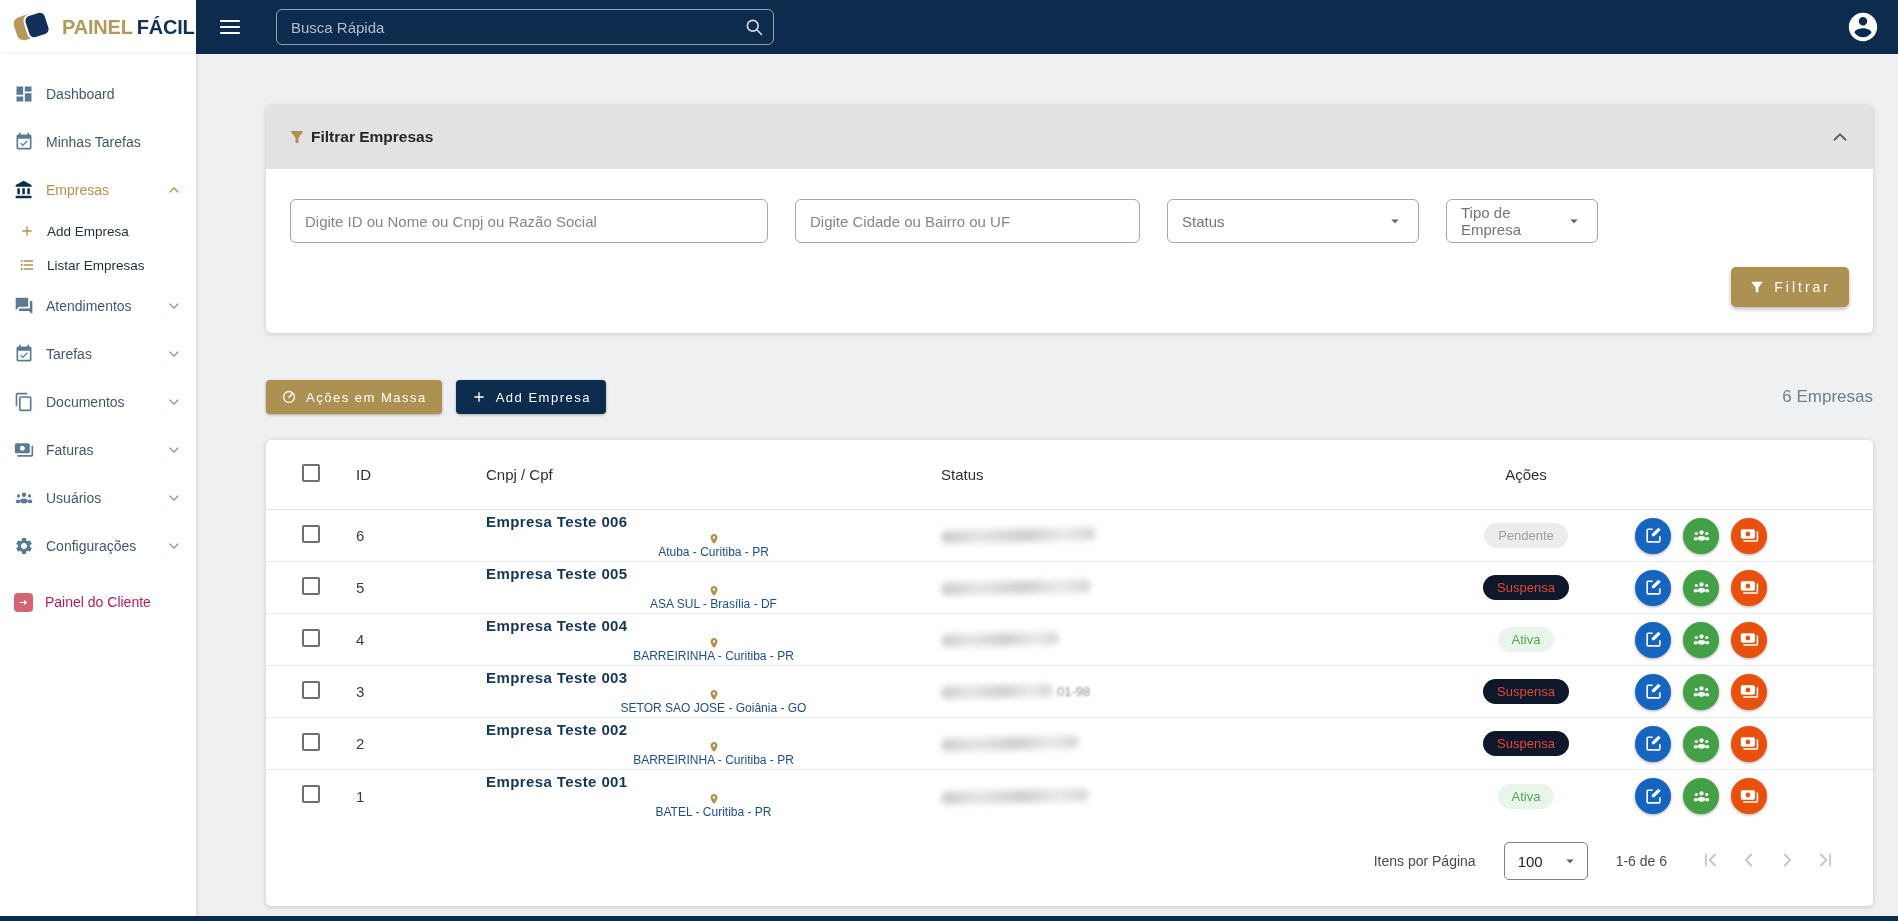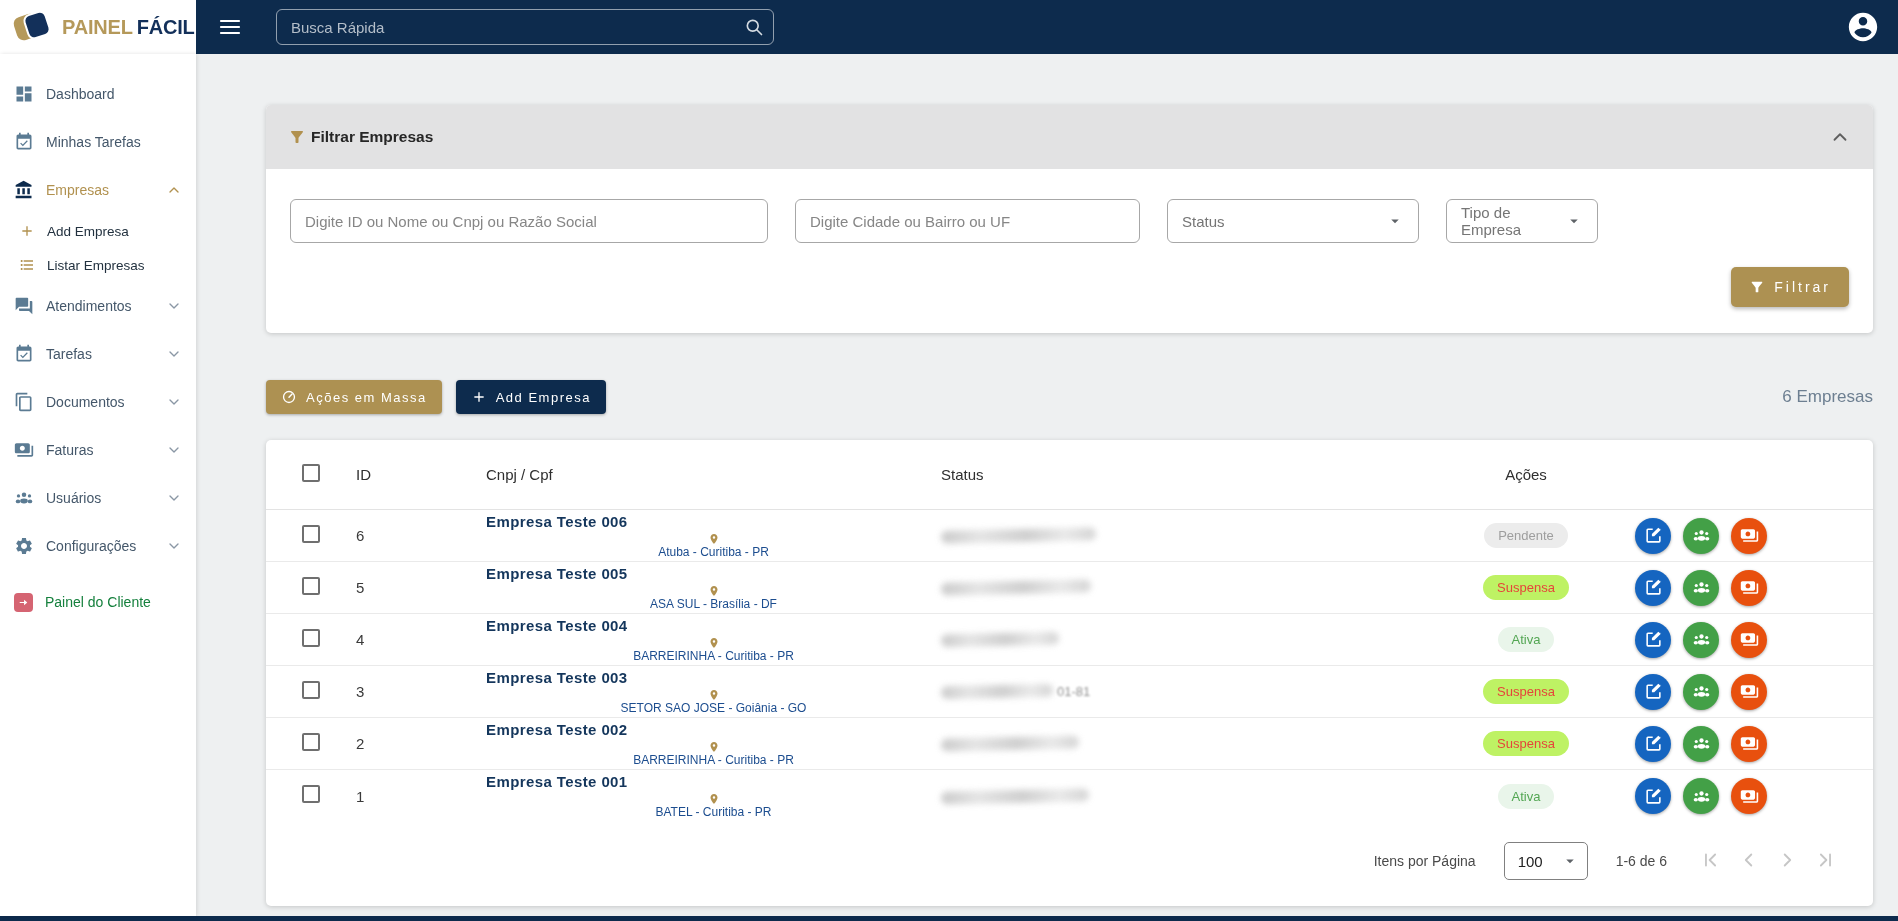--- a/index.html
+++ b/index.html
@@ -39,21 +39,21 @@
   .side-item .mi { width:20px; height:20px; color:#5b7b93; flex:none; }
   .side-item .lbl { font-size:14px; color:#44576a; }
   .side-item .chev { margin-left:auto; width:16px; height:16px; color:#8a97a5; }
   .side-item.active .lbl { color:#b1914f; }
   .side-item.active .mi { color:#0d2b4d; }
   .side-item.active .chev { color:#b1914f; }
   .side-child { display:flex; align-items:center; gap:12px; height:34px; padding:0 14px 0 19px; cursor:pointer; }
   .side-child .mi { width:16px; height:16px; color:#b1914f; flex:none; }
   .side-child .lbl { font-size:13.5px; color:#22313f; }
   .side-item.danger { margin-top:8px; }
-  .side-item.danger .lbl { color:#15803d; }
+  .side-item.danger .lbl { color:#be185d; }
   .exit-badge { width:19px; height:19px; border-radius:4px; background:#d56472; display:flex; align-items:center; justify-content:center; flex:none; }
   .exit-badge svg { width:13px; height:13px; color:#fff; }
 
   
   .main { margin-left:196px; padding:51px 25px 0 70px; }
 
   .filter-card { background:#fff; border-radius:5px; box-shadow:0 1px 5px rgba(0,0,0,.18); }
   .filter-head { background:#e2e2e3; border-radius:5px 5px 0 0; height:64px; display:flex; align-items:center; padding:0 22px; }
   .filter-head .fic { width:18px; height:18px; color:#b1914f; margin-right:5px; }
   .filter-title { font-size:15.5px; font-weight:bold; color:#262626; }
@@ -103,21 +103,21 @@
   .cnpj-cell { display:flex; align-items:center; gap:4px; }
   .smudge { height:13px; border-radius:7px; opacity:.75; filter:blur(3px); transform:rotate(-1.3deg);
             background:linear-gradient(90deg,#b9b9b9,#dcdcdc 25%,#bfbfbf 55%,#e2e2e2 80%,#c6c6c6); }
   .tbody .trow:nth-child(1) .smudge{width:155px} .tbody .trow:nth-child(2) .smudge{width:150px}
   .tbody .trow:nth-child(3) .smudge{width:118px} .tbody .trow:nth-child(4) .smudge{width:112px}
   .tbody .trow:nth-child(5) .smudge{width:138px} .tbody .trow:nth-child(6) .smudge{width:148px}
   .cnpj-tail { font-size:13px; color:#8f8f8f; filter:blur(.8px); }
   .status-cell { display:flex; justify-content:center; }
   .pill { padding:5px 14px; border-radius:13px; font-size:13px; white-space:nowrap; }
   .pill.pending { background:#ececec; color:#9e9e9e; }
-  .pill.suspended { background:#bef264; color:#e5453a; }
+  .pill.suspended { background:#0f172a; color:#e5453a; }
   .pill.active { background:#e9f5ea; color:#53a653; }
   .actions-cell { display:flex; justify-content:center; gap:12px; }
   .act { width:36px; height:36px; border-radius:50%; border:none; display:flex; align-items:center; justify-content:center;
          color:#fff; cursor:pointer; box-shadow:0 1px 3px rgba(0,0,0,.35); }
   .act svg { width:19px; height:19px; }
   .act.blue { background:#1565c0; } .act.green { background:#43a047; } .act.orange { background:#e8500e; }
 
   .pagination { display:flex; align-items:center; justify-content:flex-end; gap:28px; padding:20px 32px 26px; color:#4a4a4a; font-size:14px; }
   .pg-select { display:flex; align-items:center; justify-content:space-between; width:84px; height:38px;
                border:1px solid #808080; border-radius:5px; padding:0 8px 0 13px; font-size:15px; color:#222; cursor:pointer; }
@@ -525,21 +525,21 @@
           <div class="emp-name">Empresa Teste 003</div>
           <div class="emp-loc">
               <svg class="pin">
                 <use href="#i-pin"></use>
               </svg>
               <span>SETOR SAO JOSE - Goiânia - GO</span>
             </div>
         </div>
         <div class="cnpj-cell">
             <span class="smudge"></span>
-            <span class="cnpj-tail">01-81</span>
+            <span class="cnpj-tail">01-98</span>
           </div>
         <div class="status-cell">
             <span class="pill suspended">Suspensa</span>
           </div>
         <div class="actions-cell">
           <button class="act blue">
               <svg>
                 <use href="#i-edit"></use>
               </svg>
             </button>

